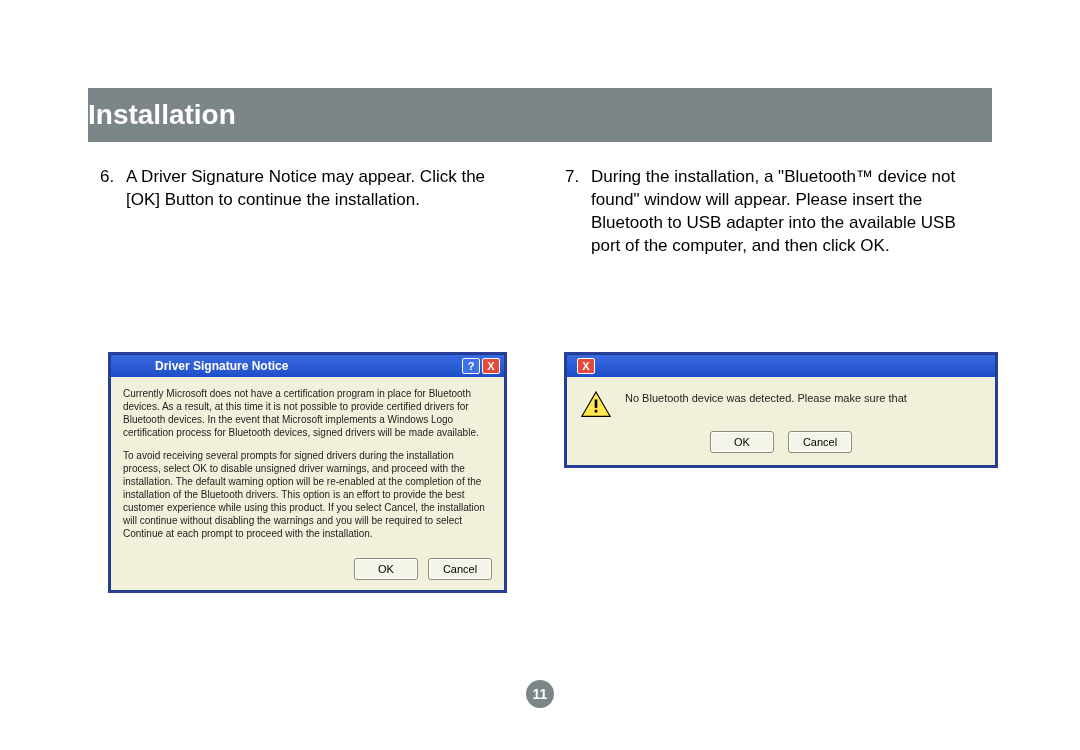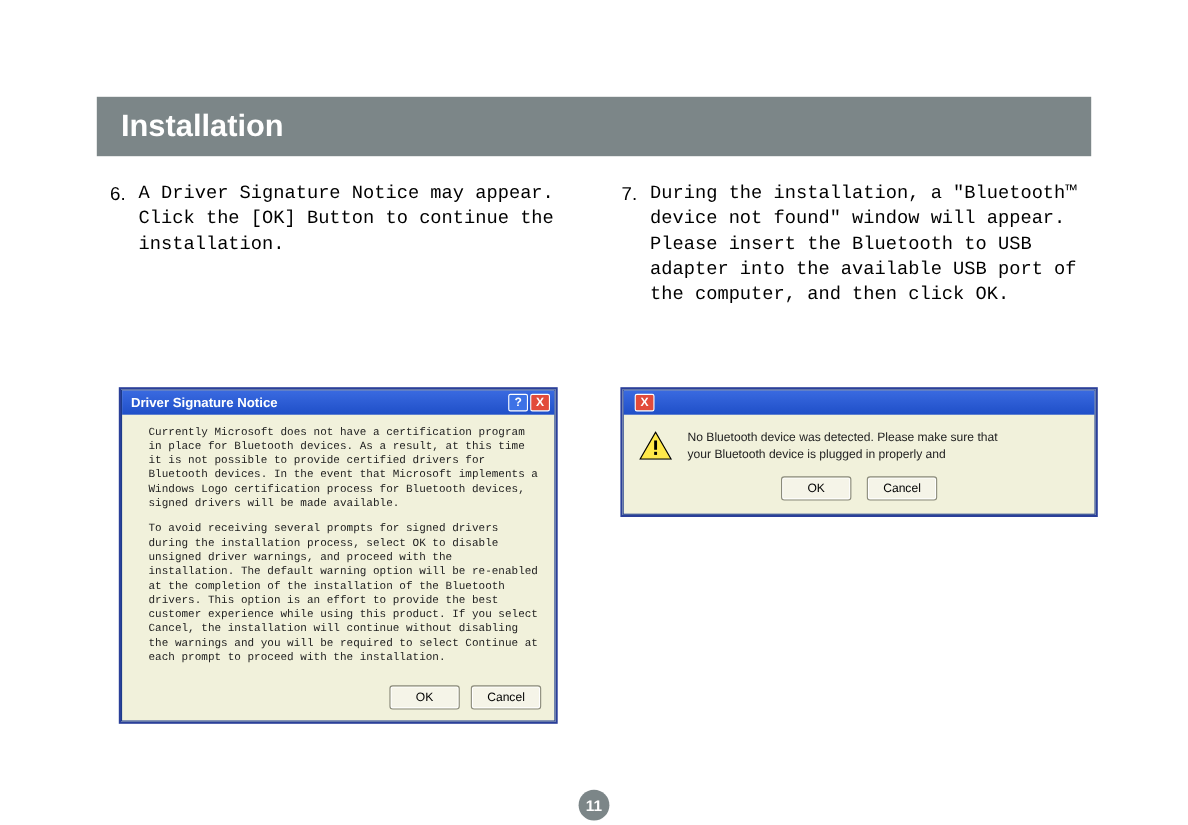--- a/index.html
+++ b/index.html
@@ -13,21 +13,20 @@
   }
   .header-bar {
     position: absolute;
     left: 88px;
     top: 88px;
     width: 904px;
     height: 54px;
     background: #7c8688;
     display: flex;
     align-items: center;
-    padding-left: 22px;
     box-sizing: border-box;
   }
   .header-bar h1 {
     color: #fff;
     font-size: 28px;
     font-weight: bold;
     margin: 0;
   }
   .columns {
     position: absolute;
@@ -45,40 +44,39 @@
     font-size: 17px;
     line-height: 1.35;
     color: #000;
   }
   .step .num {
     width: 26px;
     flex-shrink: 0;
   }
   .step .txt {
     flex: 1;
-    font-family: Liberation Mono, monospace;
   }
   
   .dialog {
     border: 1px solid #1c3b8a;
     background: #f1f1db;
     box-sizing: border-box;
     font-family: Tahoma, Arial, sans-serif;
   }
   .titlebar {
     background: linear-gradient(to bottom, #3a6ae0, #1f4fc8);
     color: #fff;
     font-weight: bold;
     font-size: 12px;
     height: 22px;
     display: flex;
     align-items: center;
     padding: 0 4px 0 8px;
   }
-  .titlebar .title-text { flex: 1; }
+  .titlebar .title-text { flex: 1; margin-left: 36px; }
   .tb-btn {
     width: 18px;
     height: 16px;
     margin-left: 2px;
     display: flex;
     align-items: center;
     justify-content: center;
     border-radius: 2px;
     font-size: 11px;
     font-weight: bold;
@@ -86,21 +84,21 @@
     box-sizing: border-box;
   }
   .tb-help { background: #3d72e6; color: #fff; }
   .tb-close { background: #e24b3b; color: #fff; }
   .dialog-body {
     padding: 10px 12px 8px 12px;
     font-size: 10px;
     color: #222;
     line-height: 1.3;
   }
-  .dialog-body p { margin: 0 0 10px 12px; font-family: Liberation Mono, monospace; }
+  .dialog-body p { margin: 0 0 10px 0; }
   .btn-row {
     display: flex;
     justify-content: flex-end;
     gap: 10px;
     padding: 0 12px 10px 0;
   }
   .win-btn {
     min-width: 62px;
     height: 20px;
     font-size: 11px;
@@ -125,21 +123,20 @@
     position: absolute;
     left: 564px;
     top: 352px;
     width: 430px;
     border: 2px solid #2a3f99;
   }
   .dlg2-body {
     display: flex;
     padding: 14px 22px 6px 14px;
     gap: 14px;
-    align-items: center;
   }
   .warn-icon {
     width: 30px;
     height: 28px;
     flex-shrink: 0;
   }
   .dlg2-text {
     font-size: 11px;
     color: #222;
     line-height: 1.35;
@@ -147,21 +144,21 @@
   .dlg2-btns {
     display: flex;
     justify-content: center;
     gap: 14px;
     padding: 6px 0 12px 0;
   }
   .page-num {
     position: absolute;
     left: 0;
     width: 1080px;
-    top: 718px;
+    top: 680px;
     text-align: center;
   }
   .page-num span {
     display: inline-flex;
     width: 28px;
     height: 28px;
     align-items: center;
     justify-content: center;
     background: #7c8688;
     color: #fff;
@@ -218,21 +215,20 @@
     <div class="dlg2-body">
       <div class="warn-icon">
         <svg viewBox="0 0 32 28">
           <polygon points="16,1 31,27 1,27" fill="#ffe84a" stroke="#000" stroke-width="1.2"></polygon>
           <rect x="14.6" y="9" width="2.8" height="9" fill="#000"></rect>
           <rect x="14.6" y="20" width="2.8" height="3" fill="#000"></rect>
         </svg>
       </div>
       <div class="dlg2-text">
         <div>No Bluetooth device was detected. Please make sure that</div>
-        <div>your Bluetooth device is plugged in properly and</div>
       </div>
     </div>
     <div class="dlg2-btns">
       <div class="win-btn">OK</div>
       <div class="win-btn">Cancel</div>
     </div>
   </div>
 </div>
 
 <div class="page-num">

